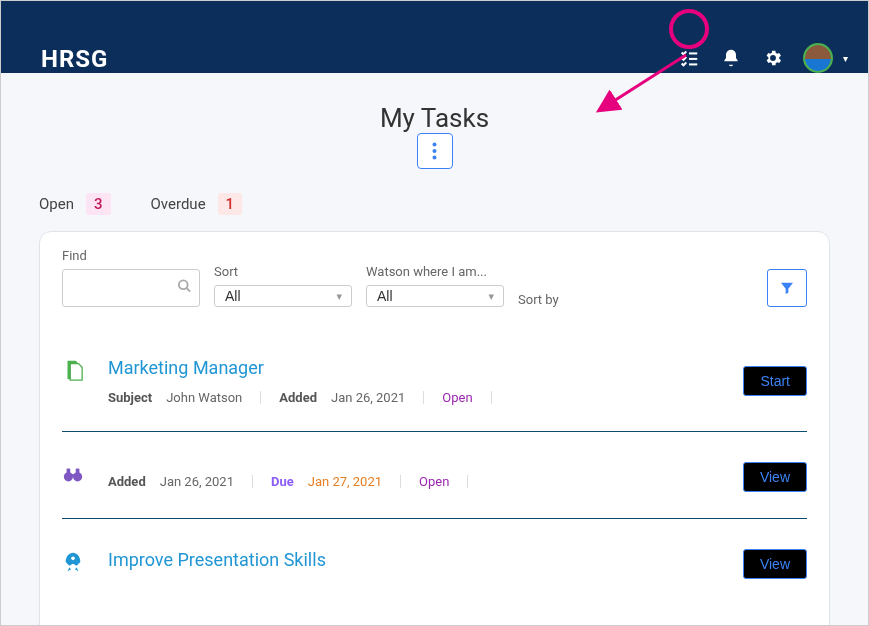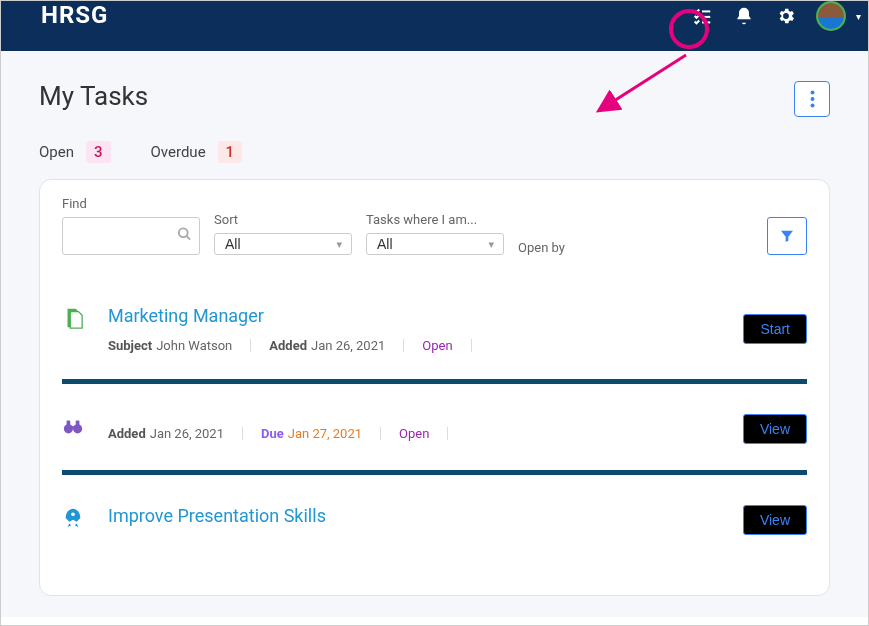--- a/index.html
+++ b/index.html
@@ -7,24 +7,24 @@
     font-family: -apple-system, BlinkMacSystemFont, "Segoe UI", Roboto, Arial, sans-serif;
     background: #fff;
     width: 869px;
     height: 626px;
     overflow: hidden;
     position: relative;
     border: 1px solid #ccc;
   }
   .topbar {
     background: #0b2f5a;
-    height: 50px;
-    display: flex;
-    align-items: flex-start;
-    padding: 0 7px 0 40px;
+    height: 72px;
+    display: flex;
+    align-items: flex-end;
+    padding: 0 20px 0 40px;
     position: relative;
   }
   .logo {
     color: #fff;
     font-size: 24px;
     font-weight: 700;
     letter-spacing: 1px;
   }
   .topbar-right {
     margin-left: auto;
@@ -80,21 +80,23 @@
     margin-left: -8px;
   }
   .content {
     background: #f5f7fa;
     padding: 30px 38px 0 38px;
     height: calc(100% - 58px);
     overflow: hidden;
   }
   .page-header {
     display: flex;
+    align-items: center;
     justify-content: space-between;
+    flex-direction: column;
   }
   .page-title {
     font-size: 26px;
     font-weight: 400;
     color: #333;
   }
   .kebab-btn {
     width: 36px;
     height: 36px;
     border: 1px solid #3b82f6;
@@ -204,21 +206,21 @@
     display: flex;
     align-items: center;
     justify-content: center;
     cursor: pointer;
     color: #3b82f6;
   }
   .task-list {
     padding: 0 22px;
   }
   .task-item {
-    border-bottom: 5px solid #0c4a6e;
+    border-bottom: 1px solid #0c4a6e;
     padding: 30px 0 26px 0;
     display: flex;
     align-items: flex-start;
   }
   .task-item:last-child { border-bottom: none; }
   .task-icon {
     width: 24px;
     height: 24px;
     margin-right: 22px;
     margin-top: 2px;
@@ -232,21 +234,21 @@
     cursor: pointer;
   }
   .task-meta {
     margin-top: 12px;
     font-size: 13px;
     color: #666;
     display: flex;
     align-items: center;
     gap: 0;
   }
-  .meta-seg { display: inline-flex; gap: 4px; }
+  .meta-seg { display: inline-flex; gap: 14px; }
   .meta-label { font-weight: 700; color: #555; }
   .meta-sep {
     display: inline-block;
     width: 1px;
     height: 13px;
     background: #ddd;
     margin: 0 18px;
   }
   .due-label { font-weight: 700; color: #8b5cf6; }
   .due-value { color: #e67e22; text-align: center; }
@@ -344,25 +346,25 @@
                 <line x1="21" y1="21" x2="15" y2="15"></line>
               </svg>
           </span>
         </div>
       </div>
       <div class="filter-group">
         <span class="filter-label">Sort</span>
         <div class="select-wrap"><select class="select w-type"><option>All</option></select></div>
       </div>
       <div class="filter-group">
-        <span class="filter-label">Tasks where I am...</span>
+        <span class="filter-label">Watson where I am...</span>
         <div class="select-wrap"><select class="select w-role"><option>All</option></select></div>
       </div>
       <div class="filter-group">
-        <span class="filter-label">Open by</span>
+        <span class="filter-label">Sort by</span>
       </div>
       <button class="filter-btn">
         <svg width="16" height="16" viewBox="0 0 24 24" fill="currentColor">
           <path d="M3 4h18l-7 9v6l-4 2v-8z"></path>
         </svg>
       </button>
     </div>
 
     <div class="task-list">
 

